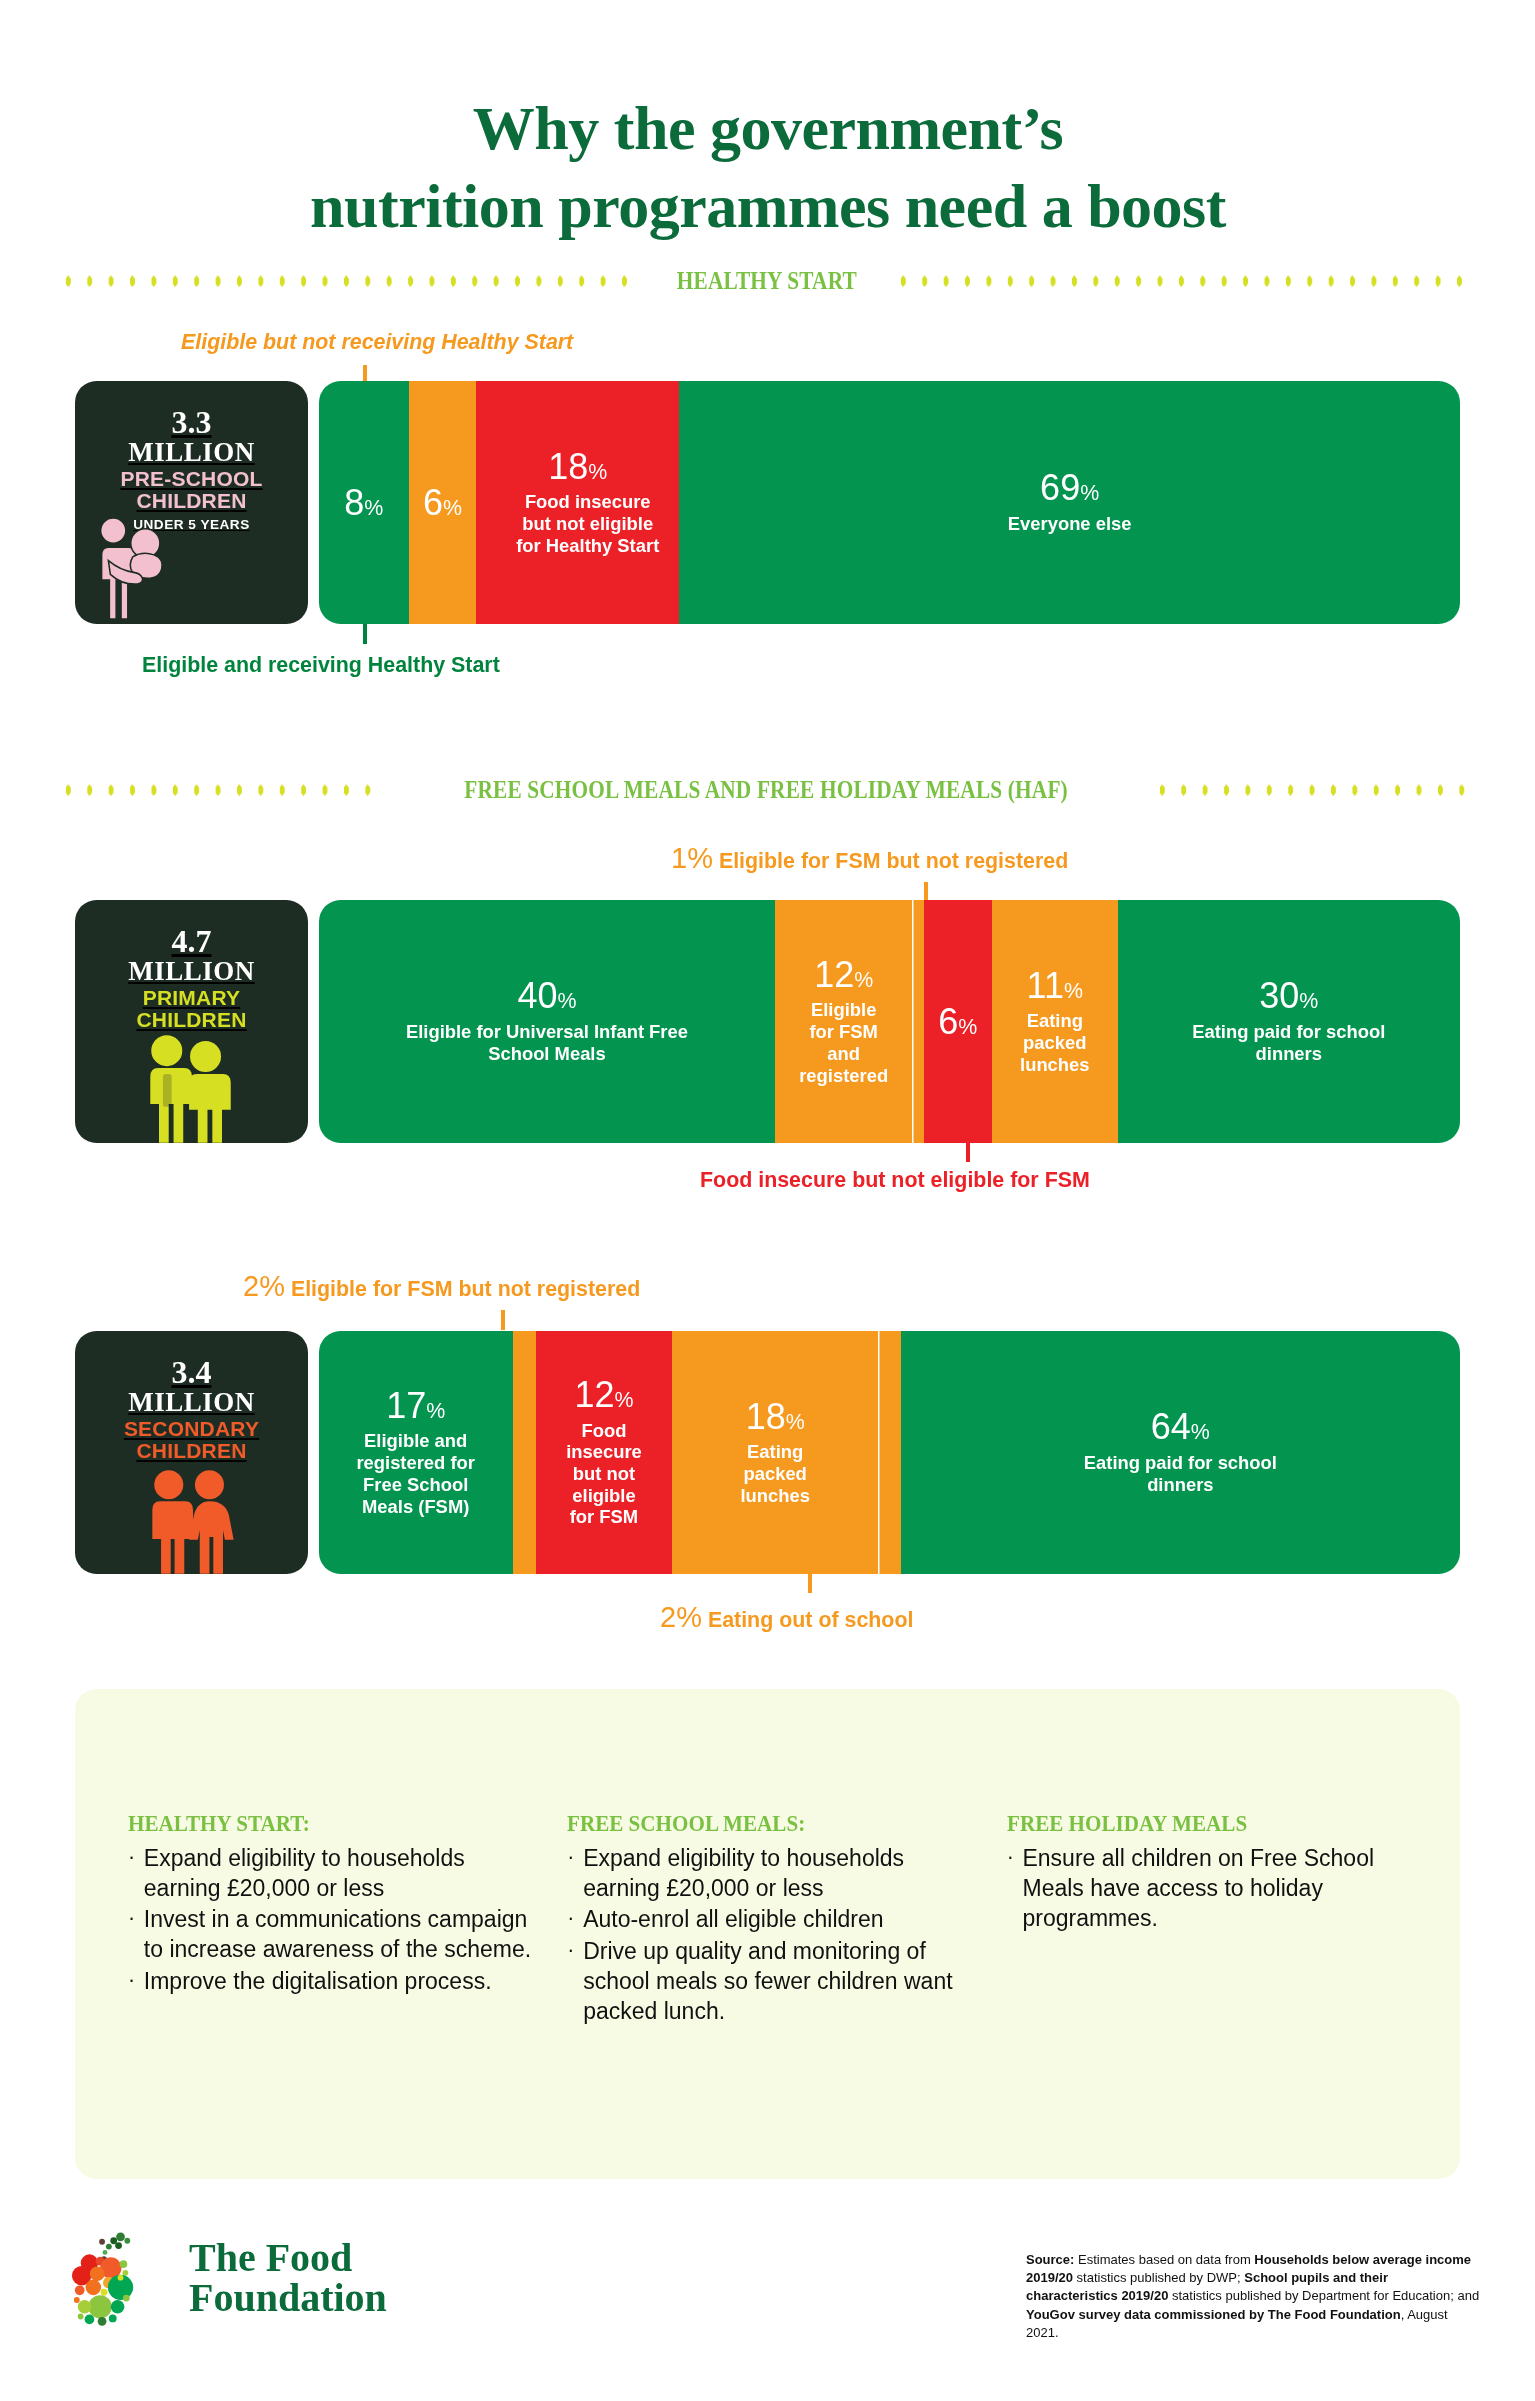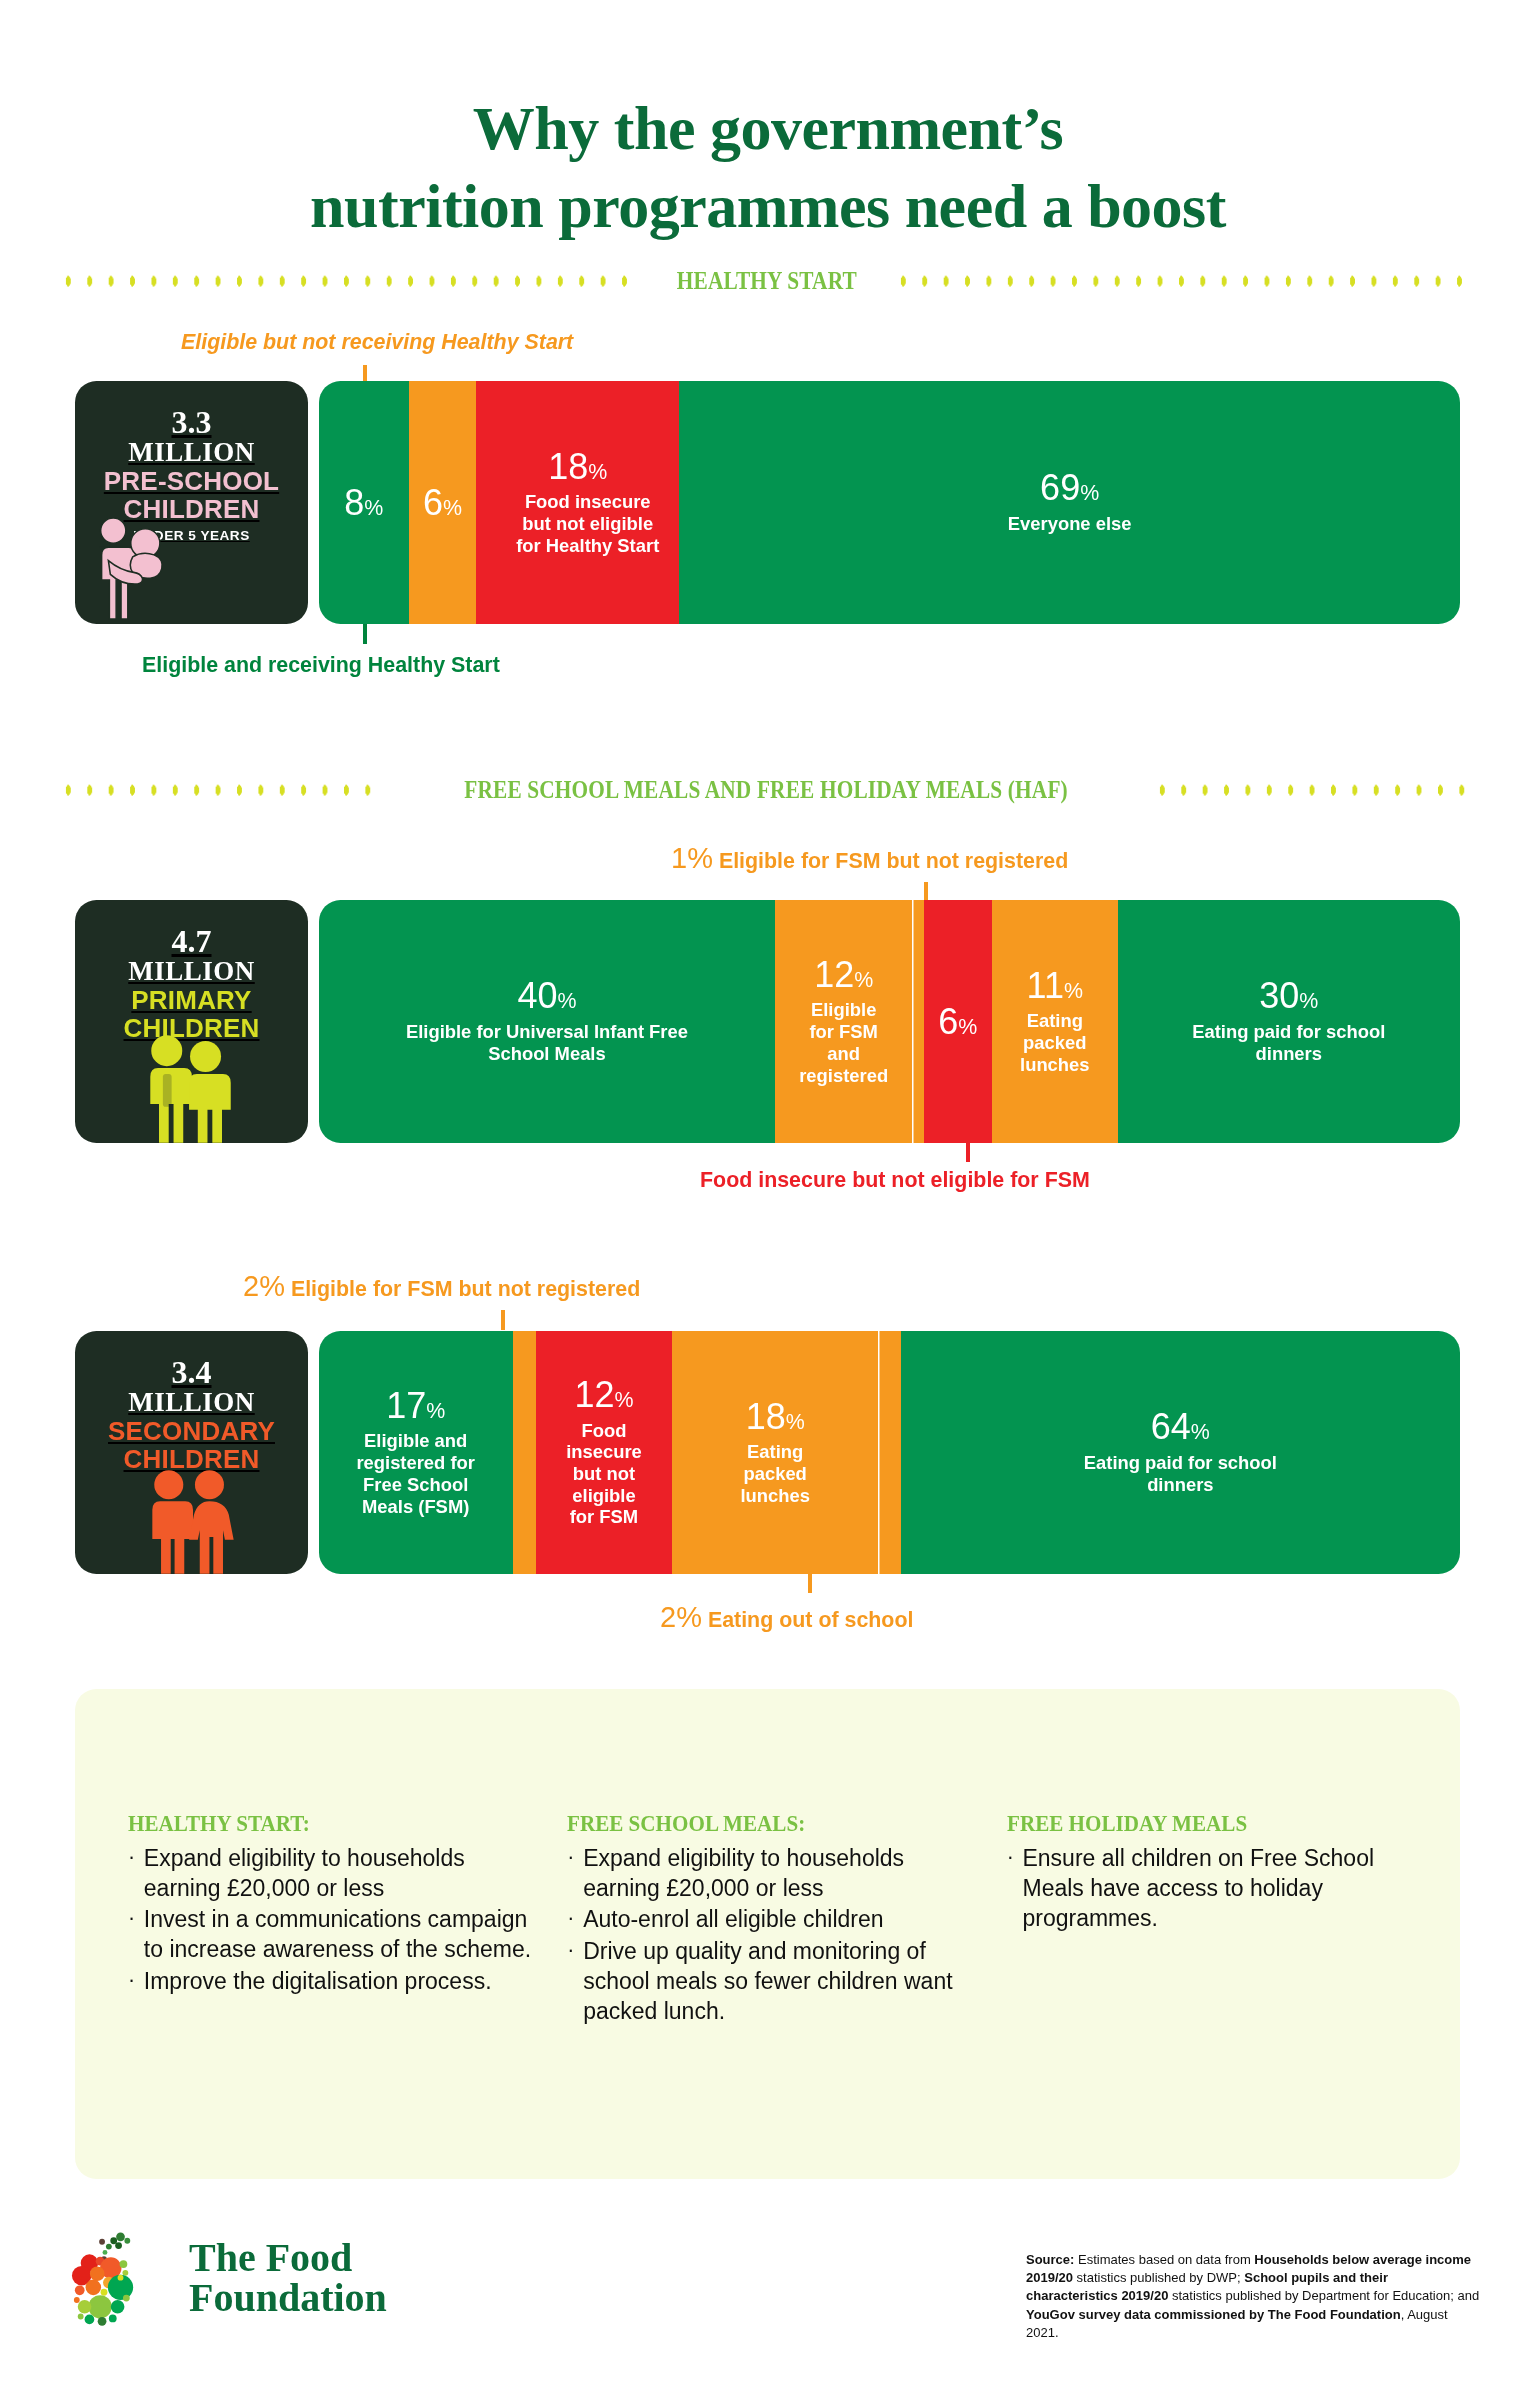--- a/index.html
+++ b/index.html
@@ -68,21 +68,21 @@
     font-weight: bold; font-size: 32px; color: #ffffff; line-height: 1;
     letter-spacing: 0px;
   }
   .db-mill {
     font-family: "Liberation Serif", serif;
     font-weight: bold; font-size: 27px; color: #ffffff; line-height: 1.05;
     letter-spacing: 0.5px;
   }
   .db-grp {
     font-family: "Liberation Sans", sans-serif;
-    font-weight: bold; font-size: 26px; line-height: 1.05;
+    font-weight: bold; font-size: 21px; line-height: 1.05;
     letter-spacing: 0.2px; text-align: center; margin-top: 1.9px;
   }
   .db-sub {
     font-family: "Liberation Sans", sans-serif;
     font-weight: bold; font-size: 13.6px; color: #ffffff;
     letter-spacing: 0.5px; margin-top: 4.9px;
   }
   .figs { position: absolute; bottom: 0; left: 12.6px; }
 
   .segs {

